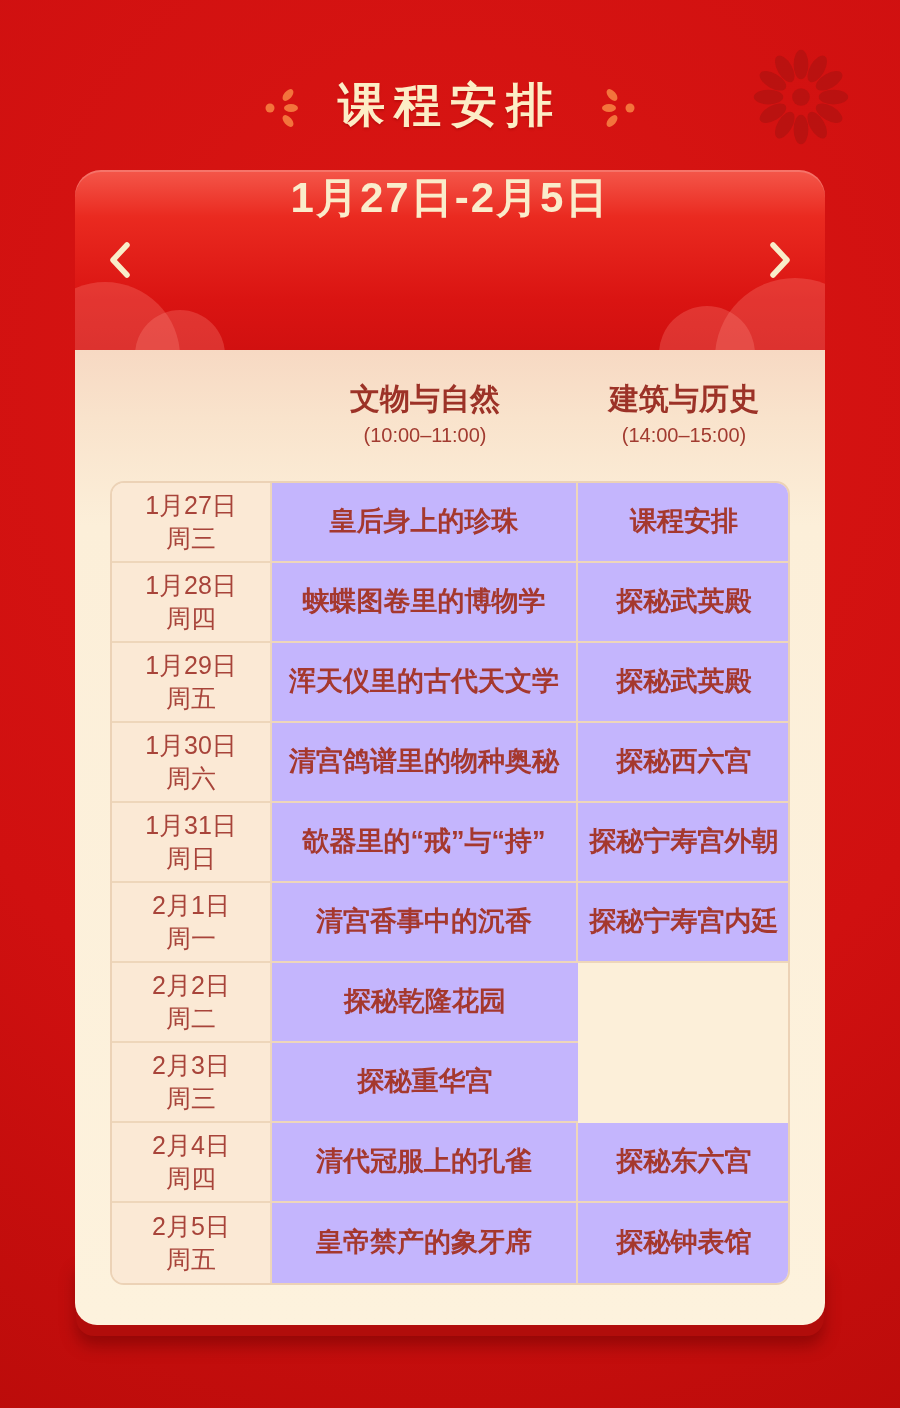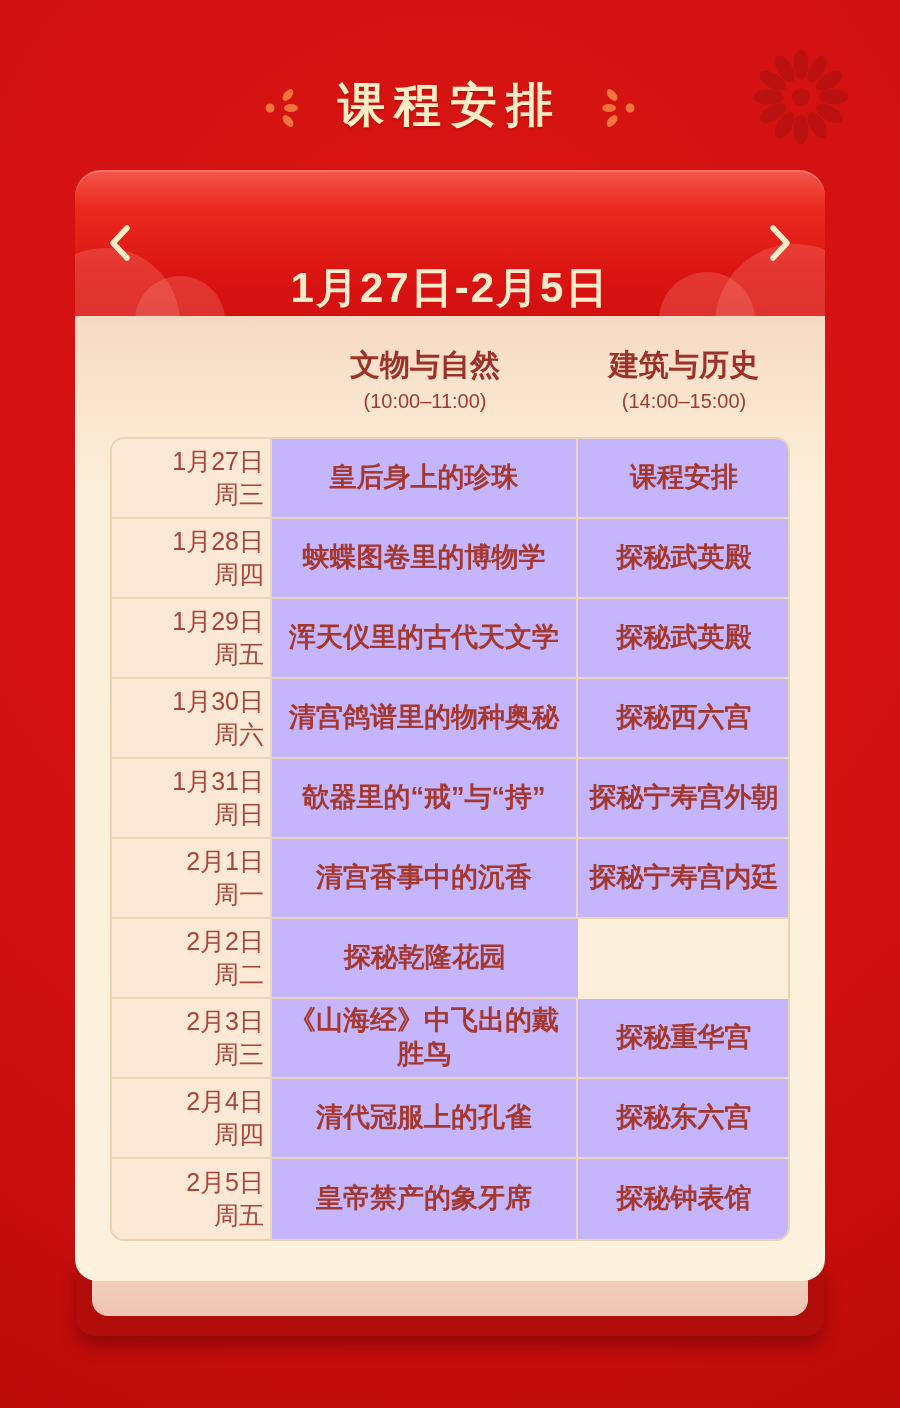--- a/index.html
+++ b/index.html
@@ -17,23 +17,23 @@
     font-size:47px;font-weight:800;letter-spacing:9px;color:#fcedc6;
     text-shadow:0 2px 2px rgba(120,0,0,.25);
   }
   .sparkle{width:36px;height:42px;flex:0 0 auto;}
   .sparkle.flip{transform:scaleX(-1);}
   
   .firework{position:absolute;top:38px;right:40px;width:118px;height:118px;opacity:.85;}
   
   .card{position:absolute;left:75px;top:170px;width:750px;z-index:3;}
   .card-header{
-    position:relative;height:146px;border-radius:26px 26px 0 0;overflow:hidden;
+    position:relative;height:180px;border-radius:26px 26px 0 0;overflow:hidden;
     background:linear-gradient(180deg,#f4574a 0%,#ea2a20 26%,#da1412 72%,#d11010 100%);
-    display:flex;align-items:flex-end;
+    display:flex;align-items:flex-start;
     box-shadow:inset 0 2px 0 rgba(255,255,255,.18);
   }
   .cloud{position:absolute;border-radius:50%;background:rgba(255,150,140,.26);}
   .cloud.c1{width:150px;height:150px;left:-45px;bottom:-82px;}
   .cloud.c2{width:90px;height:90px;left:60px;bottom:-50px;}
   .cloud.c3{width:160px;height:160px;right:-50px;bottom:-88px;}
   .cloud.c4{width:96px;height:96px;right:70px;bottom:-52px;}
   .nav-btn{
     position:absolute;top:0;height:100%;width:90px;display:flex;
     align-items:center;justify-content:center;cursor:pointer;background:none;border:none;padding:0;
@@ -44,39 +44,39 @@
     color:#faeccb;letter-spacing:2px;position:relative;z-index:2;
   }
   .card-body{
     background:linear-gradient(180deg,#f7d9c3 0%,#f9e3cc 7%,#fcefd9 18%,#fdf2dd 100%);
     border-radius:0 0 22px 22px;
     padding:30px 35px 40px 35px;
   }
   
   .col-heads{
     display:grid;grid-template-columns:162px 306px 212px;
-    margin-bottom:24px;
+    margin-bottom:34px;
   }
   .col-head{text-align:center;}
   .col-head .lbl{font-size:30px;font-weight:700;color:#9c3227;line-height:1.25;}
   .col-head .tm{font-size:20px;font-weight:400;color:#a23b30;margin-top:6px;}
   
   .sched{
     border:2px solid #ecd2b6;border-radius:14px;overflow:hidden;
     background:#fcefd9;
   }
   .sched-row{display:grid;grid-template-columns:160px 306px 212px;}
   .cell{
     height:80px;border-bottom:2px solid #eed6ba;border-right:2px solid #eed6ba;
     display:flex;flex-direction:column;align-items:center;justify-content:center;
     text-align:center;padding:0 6px;box-sizing:border-box;
   }
   .sched-row:last-child .cell{border-bottom:none;}
   .cell.venue{border-right:none;}
-  .cell.date{background:#fbe9d5;align-items:flex-end;}
+  .cell.date{background:#fbe9d5;}
   .cell.course,.cell.venue{background:#c4b5fd;}
   .date-line{font-size:25px;color:#a8443a;line-height:1.3;font-weight:500;}
   .course-txt,.venue-txt{font-size:27px;font-weight:700;color:#a5382e;line-height:1.25;}
   
   .under-pink{
     position:absolute;left:92px;top:1262px;width:716px;height:54px;z-index:2;
     border-radius:0 0 16px 16px;
     background:linear-gradient(180deg,#f3d3c2 0%,#eec4b2 100%);
   }
   .under-dark{
@@ -252,23 +252,20 @@
         <div class="cell venue">
           <div class="venue-txt">探秘乾隆花园</div>
         </div>
       </div>
 
       <div class="sched-row">
         <div class="cell date">
           <div class="date-line">2月3日</div>
           <div class="date-line">周三</div>
         </div>
-        <div class="cell course">
-          <div class="course-txt">《山海经》中飞出的戴胜鸟</div>
-        </div>
         <div class="cell venue">
           <div class="venue-txt">探秘重华宫</div>
         </div>
       </div>
 
       <div class="sched-row">
         <div class="cell date">
           <div class="date-line">2月4日</div>
           <div class="date-line">周四</div>
         </div>

